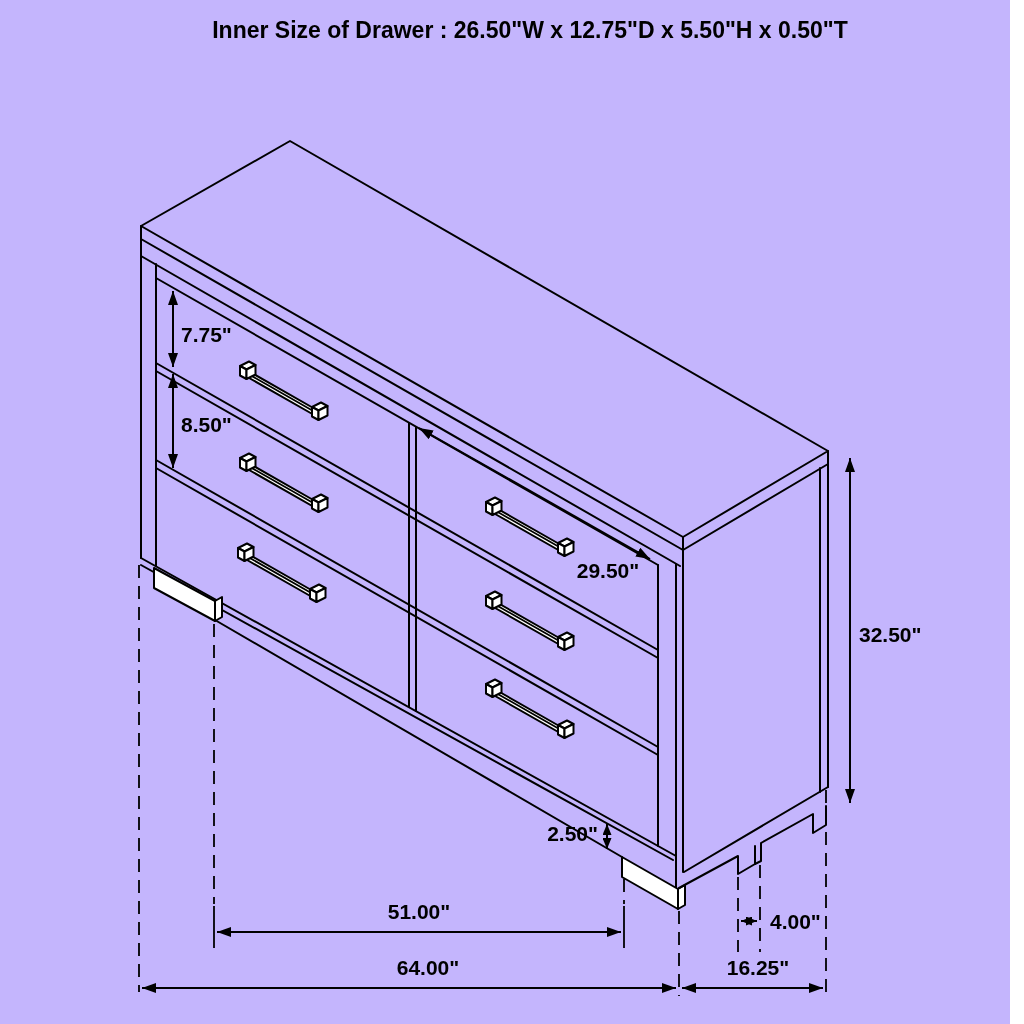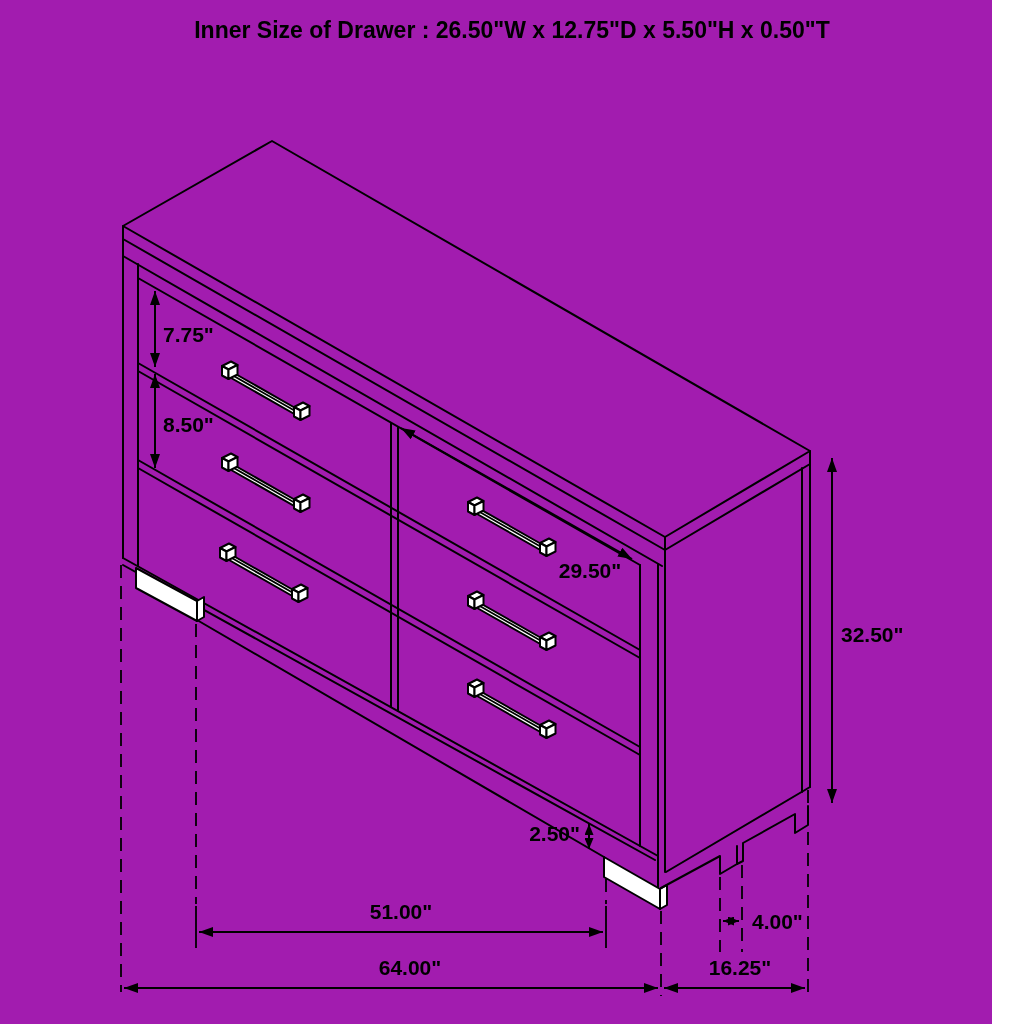--- a/index.html
+++ b/index.html
@@ -1,21 +1,22 @@
 <!DOCTYPE html>
 <html><head>
 <meta charset="utf-8">
 <style>
   html,body{margin:0;padding:0;background:#fff;}
   .canvas{
     position:relative;
     width:992px;height:1024px;
-    background:#a21caf;
+    background:#c4b5fd;
     font-family:"Liberation Sans", sans-serif;
     overflow:hidden;
+    padding-left:18px;
   }
   svg{display:block;}
   .ln{fill:none;stroke:#000;stroke-width:2;stroke-linejoin:round;stroke-linecap:round;}
   .lnthin{fill:none;stroke:#000;stroke-width:1.8;stroke-linejoin:round;}
   .dash{fill:none;stroke:#000;stroke-width:1.8;stroke-dasharray:13 8;}
   .face{fill:#ffffff;stroke:#000;stroke-width:2;stroke-linejoin:round;}
   .dimline{fill:none;stroke:#000;stroke-width:2;}
   .dimtext{font-family:"Liberation Sans", sans-serif;font-weight:bold;font-size:21px;fill:#000;}
   .titletext{font-family:"Liberation Sans", sans-serif;font-weight:bold;font-size:23px;fill:#000;}
 </style>

